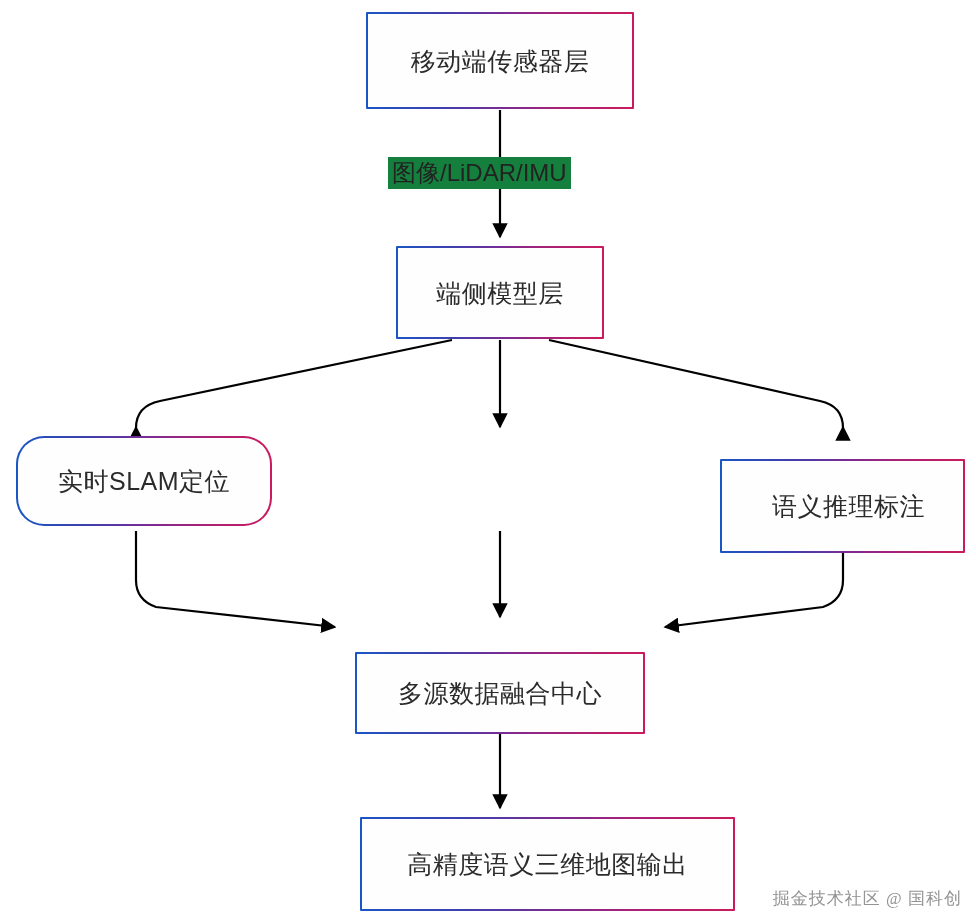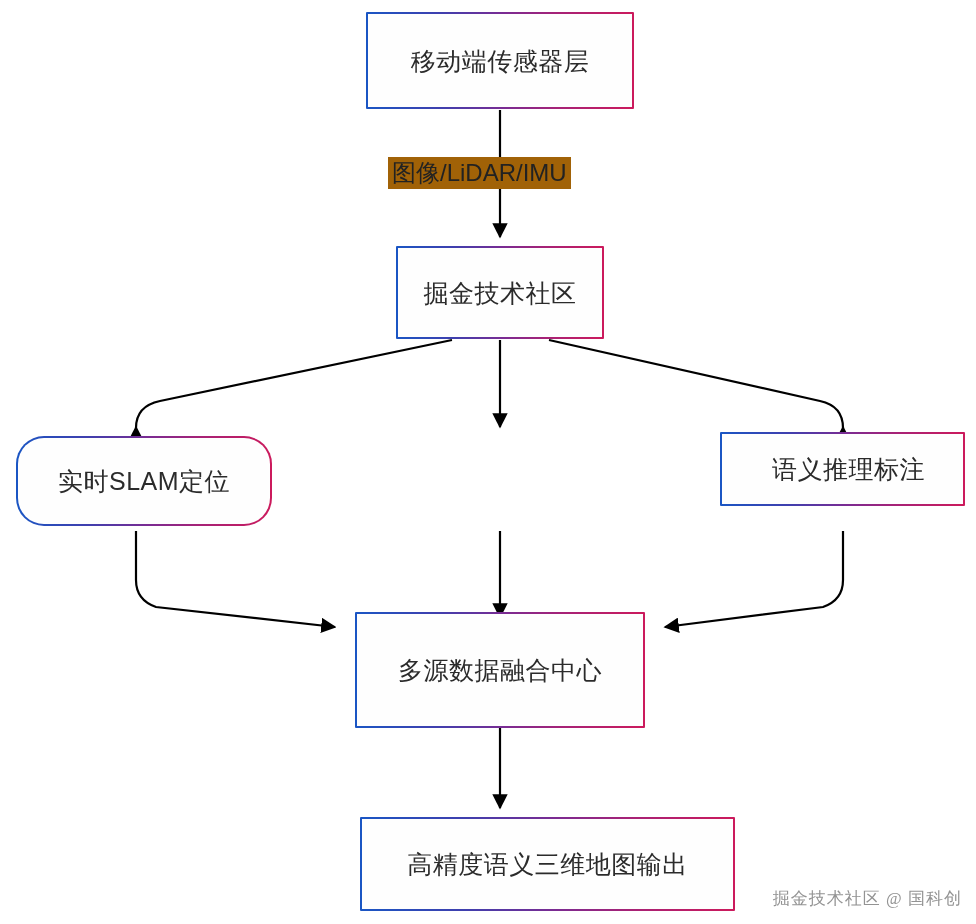--- a/index.html
+++ b/index.html
@@ -56,29 +56,29 @@
     letter-spacing: 0.5px;
     white-space: nowrap;
     font-weight: 400;
   }
 
   
   #node-sensor      { left: 366px; top: 12px;  width: 268px; height: 97px; align-items: center; }
   #node-model       { left: 396px; top: 246px; width: 208px; height: 93px; }
   #node-slam        { left: 16px;  top: 436px; width: 256px; height: 90px; border-radius: 28px; }
   #node-fusion-feat { left: 370px; top: 436px; width: 260px; height: 94px; }
-  #node-semantic    { left: 720px; top: 432px; width: 245px; height: 74px; padding-left: 12px; }
-  #node-hub         { left: 355px; top: 612px; width: 290px; height: 116px; }
+  #node-semantic    { left: 720px; top: 459px; width: 245px; height: 94px; padding-left: 12px; }
+  #node-hub         { left: 355px; top: 652px; width: 290px; height: 82px; }
   #node-output      { left: 312px; top: 817px; width: 375px; height: 94px; margin-left: 48px; }
 
   
   .edge-label {
     position: absolute;
     z-index: 3;
-    background: #a16207;
+    background: #15803d;
     color: #222222;
     font-size: 24px;
     line-height: 1.25;
     padding: 1px 4px;
     white-space: nowrap;
   }
   #edge-label-sensor-model {
     left: 388px;
     top: 157px;
   }
@@ -124,21 +124,21 @@
     <path d="M 843 531 L 843 580 Q 843 600 823 607 L 665 627" fill="none" stroke="#000000" stroke-width="2.2" marker-end="url(#arrowhead)"></path>
 
     <path d="M 500 721 L 500 808" fill="none" stroke="#000000" stroke-width="2.2" marker-end="url(#arrowhead)"></path>
   </svg>
 
   <div class="node" id="node-sensor">
     <span class="node-label">移动端传感器层</span>
   </div>
 
   <div class="node" id="node-model">
-    <span class="node-label">掘金技术社区</span>
+    <span class="node-label">端侧模型层</span>
   </div>
 
   <div class="node" id="node-slam">
     <span class="node-label">实时SLAM定位</span>
   </div>
 
 
   <div class="node" id="node-semantic">
     <span class="node-label">语义推理标注</span>
   </div>

